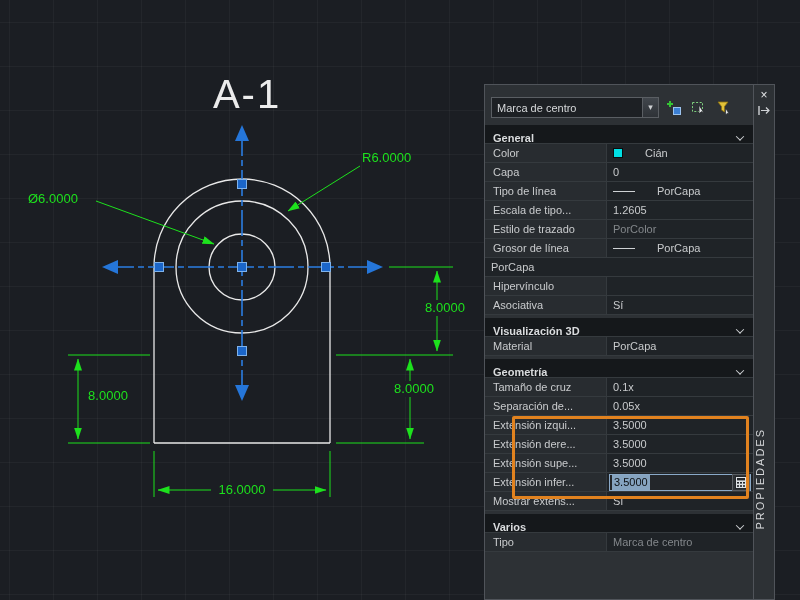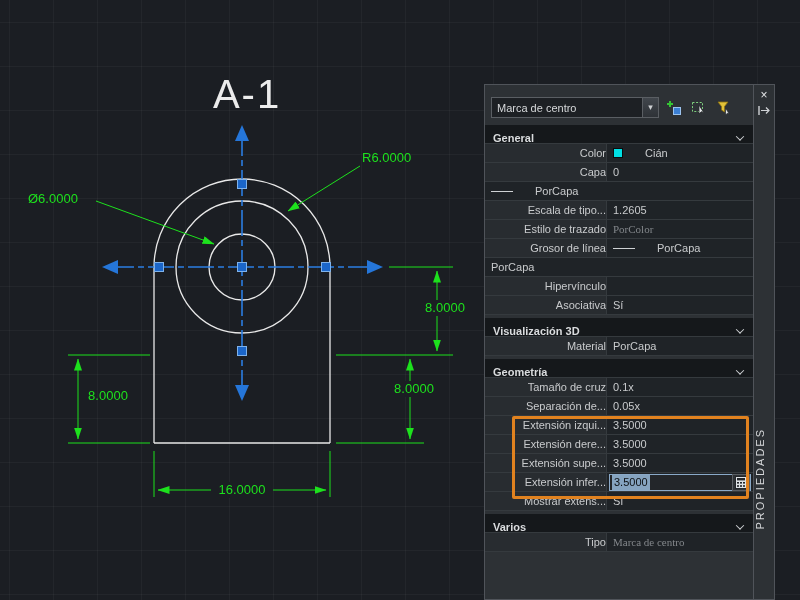--- a/index.html
+++ b/index.html
@@ -18,24 +18,24 @@
   .phead{display:flex;align-items:flex-end;padding:12px 6px 4px 6px;gap:4px;}
   .combo{width:168px;height:21px;background:#1d2024;border:1px solid #5a5e63;display:flex;align-items:center;color:#d6d8da;font-size:11px;cursor:default;}
   .combo-label{flex:1;padding-left:5px;white-space:nowrap;overflow:hidden;}
   .combo-btn{width:16px;height:100%;background:linear-gradient(#41464c,#2e3237);border-left:1px solid #5a5e63;display:flex;align-items:center;justify-content:center;color:#cdd0d3;font-size:9px;line-height:1;}
   .iconbtn{width:21px;height:21px;background:transparent;border:1px solid transparent;display:flex;align-items:center;justify-content:center;padding:0;}
   .pgrid{margin-top:3px;}
   .psection{height:19px;margin-top:3px;background:#15181b;border-bottom:1px solid #353a3e;display:flex;align-items:center;justify-content:space-between;padding:8px 10px 0 8px;}
   .psection:first-child{margin-top:0;}
   .psection .ptitle{font-size:11px;font-weight:bold;color:#dadcde;}
   .chev{width:6px;height:6px;border-right:1.6px solid #cfd2d5;border-bottom:1.6px solid #cfd2d5;transform:rotate(45deg) translate(-1px,-1px);}
-  .prow{display:flex;height:19px;border-bottom:1px solid #353a3e;text-align:right;}
+  .prow{display:flex;height:19px;border-bottom:1px solid #353a3e;}
   .plabel{width:122px;background:#282c30;color:#c9cbcd;font-size:11px;line-height:18px;padding-left:8px;white-space:nowrap;overflow:hidden;border-right:1px solid #353a3e;}
   .pvalue{flex:1;background:#1f2327;color:#c9cbcd;font-size:11px;line-height:18px;padding-left:6px;display:flex;align-items:center;gap:22px;white-space:nowrap;overflow:hidden;}
-  .muted{color:#83878b;font-family:Liberation Serif, serif;}
+  .muted{color:#83878b;}
   .swatch{width:10px;height:10px;display:inline-block;border:1px solid #0a0c0e;}
   .lineglyph{display:inline-block;width:22px;height:1px;background:#cfd2d5;}
   .editfield{flex:1;height:17px;margin-right:2px;border:1px solid #8aa9c8;background:#23262a;display:flex;align-items:center;padding-left:2px;}
   .seltext{background:#86a4c0;color:#0d1013;font-size:11px;line-height:15px;padding:0 2px;}
   .calcbtn{width:18px;height:17px;margin-left:auto;background:#2e3236;border:1px solid #5a5e63;display:flex;align-items:center;justify-content:center;padding:0;}
   .hlbox{position:absolute;left:27px;top:331px;width:237px;height:83px;border:3px solid #e1821f;border-radius:2px;pointer-events:none;}
 
   
   .strip{position:relative;width:22px;background:#2d3135;border:1px solid #50545a;display:flex;flex-direction:column;align-items:center;padding-top:3px;}
   .stripbtn{width:16px;height:15px;background:transparent;border:none;color:#e4e6e8;font-size:12px;line-height:13px;padding:0;display:flex;align-items:center;justify-content:center;}
@@ -173,20 +173,21 @@
           <div class="pvalue">
             <span class="swatch" style="background:#00dfe4"></span>
             <span>Cián</span>
           </div>
         </div>
         <div class="prow">
           <div class="plabel">Capa</div>
           <div class="pvalue">0</div>
         </div>
         <div class="prow">
+          <div class="plabel">Tipo de línea</div>
           <div class="pvalue">
             <span class="lineglyph"></span>
             <span>PorCapa</span>
           </div>
         </div>
         <div class="prow">
           <div class="plabel">Escala de tipo...</div>
           <div class="pvalue">1.2605</div>
         </div>
         <div class="prow">

